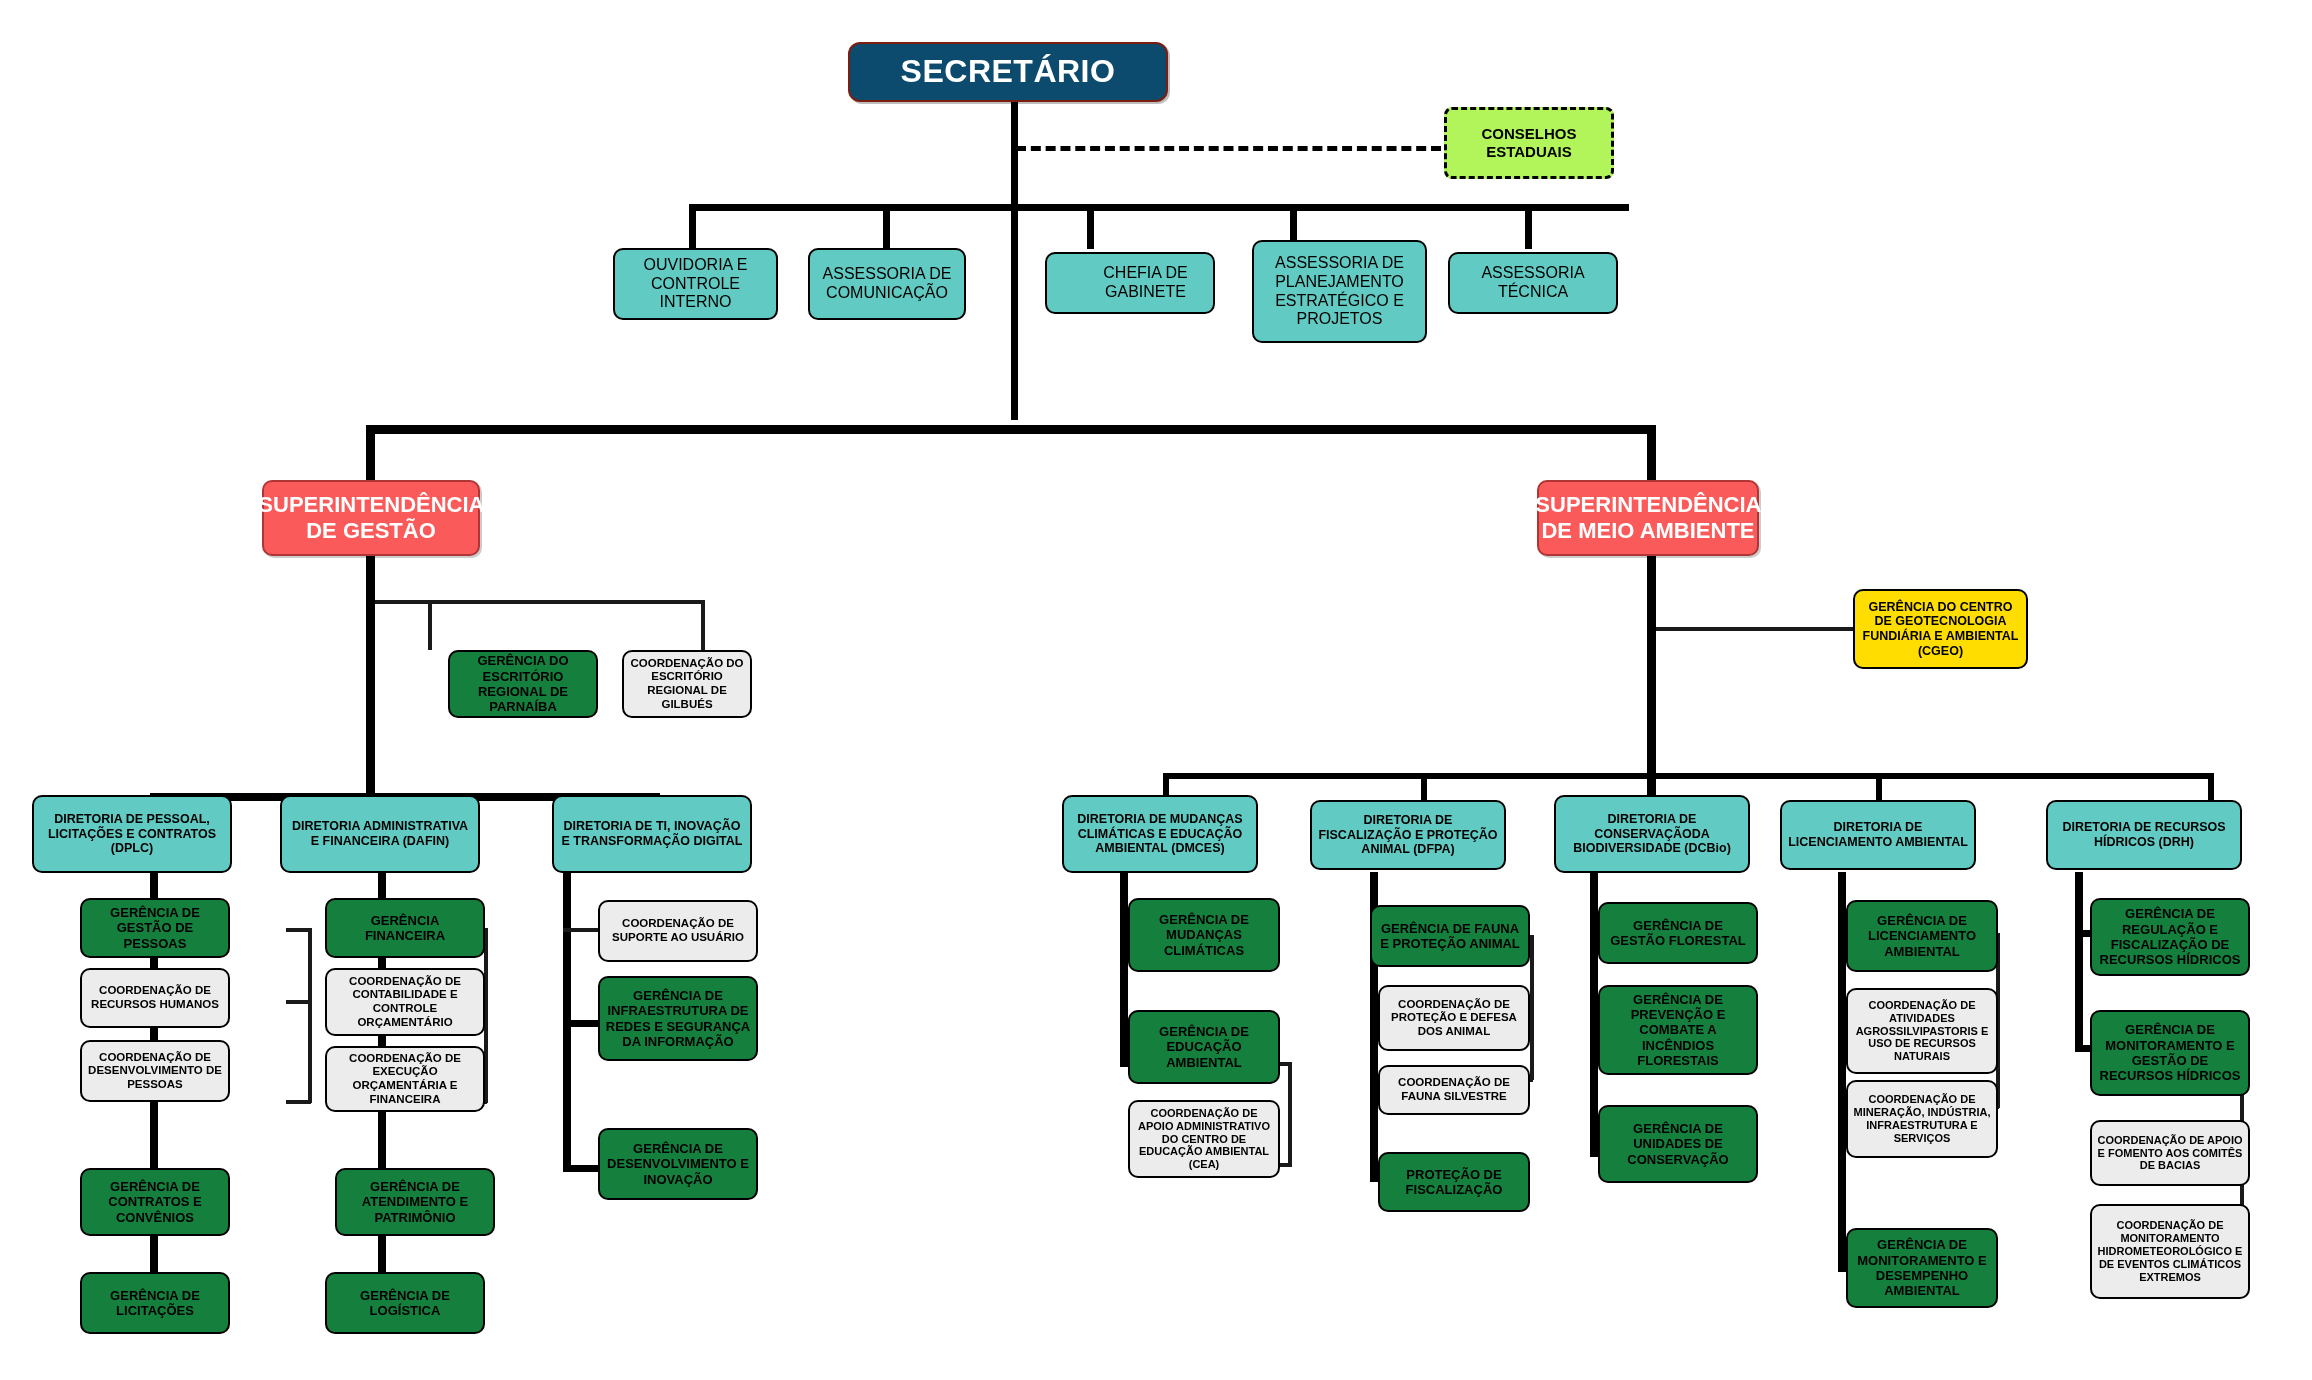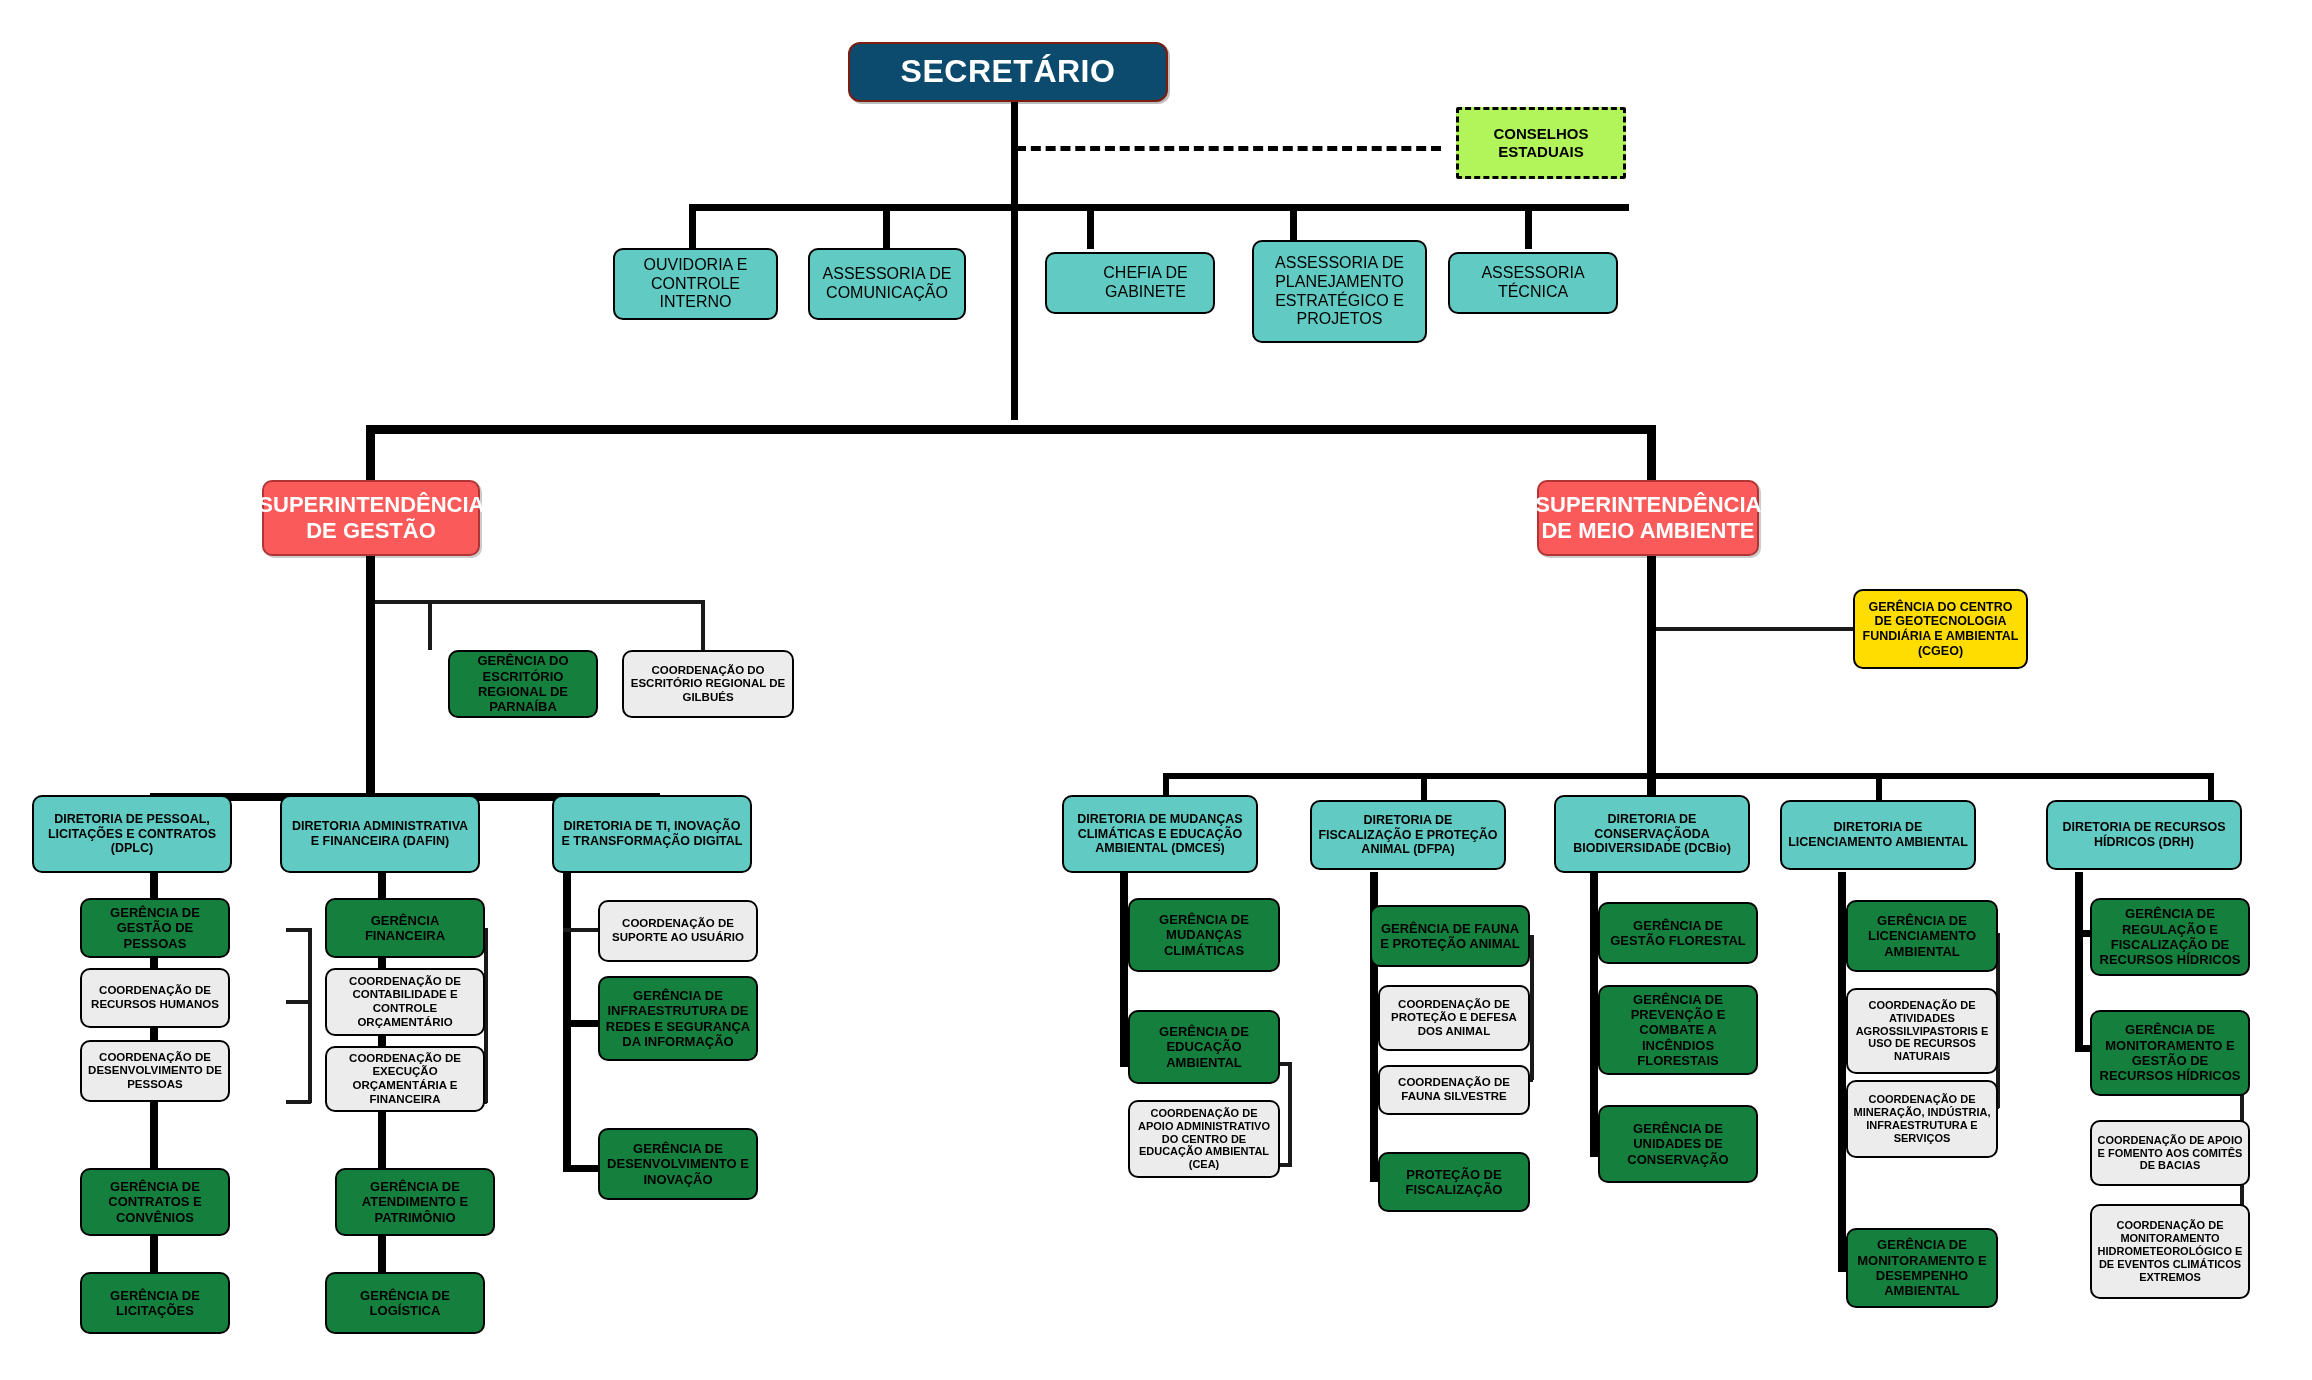--- a/index.html
+++ b/index.html
@@ -6,21 +6,21 @@
   body{font-family:"Liberation Sans", sans-serif;}
   #canvas{position:relative;width:2312px;height:1380px;background:#fff;overflow:hidden;}
 
   .node{position:absolute;box-sizing:border-box;display:flex;align-items:center;
         justify-content:center;text-align:center;border:2px solid #000;
         border-radius:10px;font-weight:bold;color:#000;line-height:1.18;
         padding:3px 5px;z-index:5;}
 
   .n-secretario{background:#0c4a6e;color:#fff;border-color:#7d1e10;border-radius:12px;
         font-size:32px;letter-spacing:.5px;box-shadow:2px 2px 0 rgba(0,0,0,.25);}
-  .n-conselhos{background:#b2f55a;border:3px dashed #000;border-radius:2px;font-size:15px;margin-left:12px;}
+  .n-conselhos{background:#b2f55a;border:3px dashed #000;border-radius:8px;font-size:15px;}
   .n-teal{background:#61cbc3;border-color:#000;font-size:16px;font-weight:500;}
   .n-super{background:#fb5a5a;color:#fff;border-color:#b03636;border-radius:10px;
         font-size:22px;box-shadow:2px 2px 0 rgba(0,0,0,.2);}
   .n-dir{background:#61cbc3;border-color:#000;font-size:14px;font-weight:bold;}
   .n-yellow{background:#15803d;border-color:#000;font-size:14px;font-weight:bold;}
   .n-gray{background:#ececec;border-color:#000;font-size:12.5px;font-weight:bold;}
   .n-cgeo{background:#ffdd00;border-color:#000;font-size:14px;font-weight:bold;}
 
   .ln{position:absolute;background:#000;z-index:1;}
   .ln.thin{background:#1a1a1a;}
@@ -134,21 +134,21 @@
   <div class="node n-teal" style="left:613px;top:248px;width:165px;height:72px;">OUVIDORIA E CONTROLE INTERNO</div>
   <div class="node n-teal" style="left:808px;top:248px;width:158px;height:72px;">ASSESSORIA DE COMUNICAÇÃO</div>
   <div class="node n-teal" style="left:1045px;top:252px;width:170px;height:62px;padding-left:36px;">CHEFIA DE GABINETE</div>
   <div class="node n-teal" style="left:1252px;top:240px;width:175px;height:103px;">ASSESSORIA DE PLANEJAMENTO ESTRATÉGICO E PROJETOS</div>
   <div class="node n-teal" style="left:1448px;top:252px;width:170px;height:62px;">ASSESSORIA TÉCNICA</div>
 
   <div class="node n-super" style="left:262px;top:480px;width:218px;height:76px;">SUPERINTENDÊNCIA DE GESTÃO</div>
   <div class="node n-super" style="left:1537px;top:480px;width:222px;height:76px;">SUPERINTENDÊNCIA DE MEIO AMBIENTE</div>
 
   <div class="node n-yellow" style="left:448px;top:650px;width:150px;height:68px;font-size:13px;">GERÊNCIA DO ESCRITÓRIO REGIONAL DE PARNAÍBA</div>
-  <div class="node n-gray" style="left:622px;top:650px;width:172px;height:68px;font-size:11.5px;">COORDENAÇÃO DO ESCRITÓRIO REGIONAL DE GILBUÉS</div>
+  <div class="node n-gray" style="left:622px;top:650px;width:130px;height:68px;font-size:11.5px;">COORDENAÇÃO DO ESCRITÓRIO REGIONAL DE GILBUÉS</div>
 
   <div class="node n-cgeo" style="left:1853px;top:589px;width:175px;height:80px;font-size:12.5px;">GERÊNCIA DO CENTRO DE GEOTECNOLOGIA FUNDIÁRIA E AMBIENTAL (CGEO)</div>
 
   <div class="node n-dir" style="left:32px;top:795px;width:200px;height:78px;font-size:12.5px;">DIRETORIA DE PESSOAL, LICITAÇÕES E CONTRATOS (DPLC)</div>
   <div class="node n-dir" style="left:280px;top:795px;width:200px;height:78px;font-size:12.5px;">DIRETORIA ADMINISTRATIVA E FINANCEIRA (DAFIN)</div>
   <div class="node n-dir" style="left:552px;top:795px;width:200px;height:78px;font-size:12.5px;">DIRETORIA DE TI, INOVAÇÃO E TRANSFORMAÇÃO DIGITAL</div>
   <div class="node n-dir" style="left:1062px;top:795px;width:196px;height:78px;font-size:12.5px;">DIRETORIA DE MUDANÇAS CLIMÁTICAS E EDUCAÇÃO AMBIENTAL (DMCES)</div>
   <div class="node n-dir" style="left:1310px;top:800px;width:196px;height:70px;font-size:12.5px;">DIRETORIA DE FISCALIZAÇÃO E PROTEÇÃO ANIMAL (DFPA)</div>
   <div class="node n-dir" style="left:1554px;top:795px;width:196px;height:78px;font-size:12.5px;">DIRETORIA DE CONSERVAÇÃODA BIODIVERSIDADE (DCBio)</div>
   <div class="node n-dir" style="left:1780px;top:800px;width:196px;height:70px;font-size:12.5px;">DIRETORIA DE LICENCIAMENTO AMBIENTAL</div>

